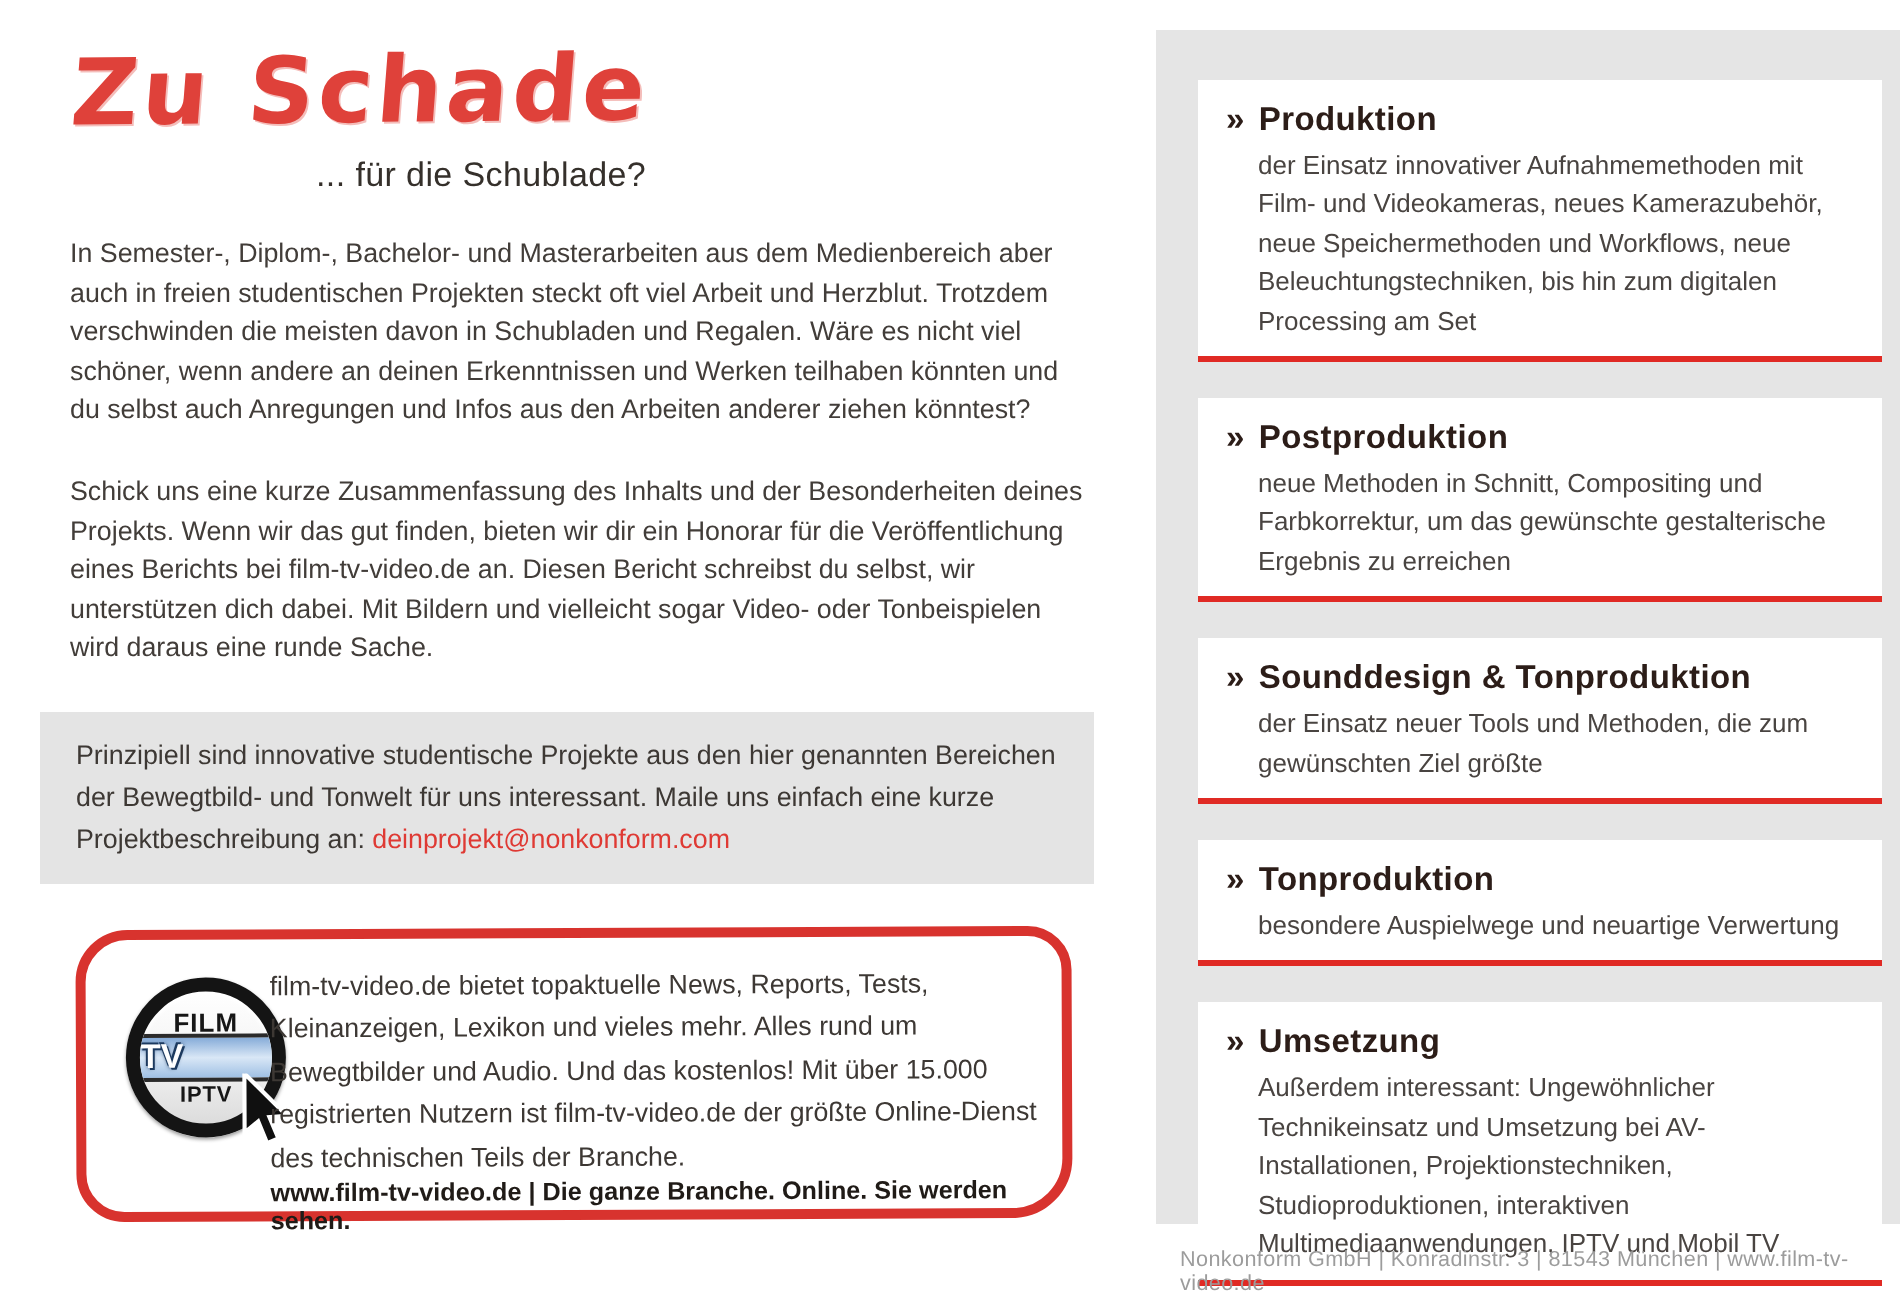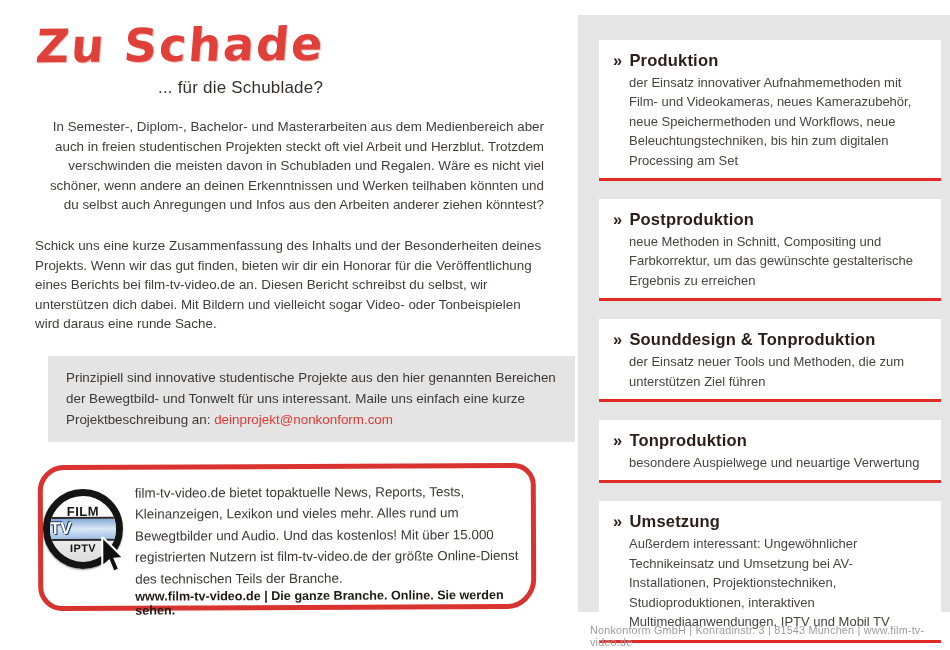--- a/index.html
+++ b/index.html
@@ -19,46 +19,46 @@
     white-space:nowrap;
   }
   .subtitle {
     position:absolute; left:120px; top:78px;
     font-size:17px; color:#35302b; letter-spacing:0.2px;margin-left:38px;
   }
   .para {
     position:absolute; left:35px; width:509px;
     font-size:13.4px; line-height:19.6px; color:#423d39;
   }
-  .para-1 { top:117px;text-align:right; }
+  .para-1 { top:117px; }
   .para-2 { top:236px; }
 
   .gray-box {
     position:absolute; left:20px; top:356px; width:527px;
     background:#e4e4e4; padding:11px 18px 12px 18px;
-    font-size:13.4px; line-height:21px; color:#3d3834;margin-left:28px;
+    font-size:13.4px; line-height:21px; color:#3d3834;
   }
   .email-link { color:#df3a34; text-decoration:none; cursor:pointer; }
 
   .promo-box {
     position:absolute; left:38px; top:464px; width:498px; height:146px;
     border:5px solid #d8332e; border-radius:26px 22px 30px 24px;
     background:#fff; transform:rotate(-0.25deg);
   }
   .promo-text {
     position:absolute; left:92px; top:13px; width:392px;
     font-size:13.4px; line-height:21.4px; color:#3d3834;
   }
   .promo-tagline {
     position:absolute; left:92px; top:120px; width:400px;
     font-size:12.6px; font-weight:bold; color:#201b17;
   }
 
   
-  .logo { position:absolute; left:0; top:19px; width:82px; height:82px; }
+  .logo { position:absolute; left:20px; top:19px; width:82px; height:82px; }
   .logo-circle {
     position:absolute; left:0; top:0; width:80px; height:80px;
     border-radius:50%; border:7px solid #141414;
     background:linear-gradient(180deg,#ffffff 0%,#f2f2f2 55%,#dcdcdc 100%);
     box-shadow:inset 0 2px 2px rgba(255,255,255,0.9), 0 1px 2px rgba(0,0,0,0.4);
     overflow:hidden;
   }
   .logo-film {
     position:absolute; top:8px; left:0; width:100%; text-align:center;
     font-size:13px; font-weight:bold; letter-spacing:0.5px; color:#161616;
@@ -137,21 +137,21 @@
       <div class="card-desc">der Einsatz innovativer Aufnahmemethoden mit Film- und Videokameras, neues Kamerazubehör, neue Speichermethoden und Workflows, neue Beleuchtungstechniken, bis hin zum digitalen Processing am Set</div>
     </div>
 
     <div class="card">
       <div class="card-heading"><span class="bullet">»</span><span>Postproduktion</span></div>
       <div class="card-desc">neue Methoden in Schnitt, Compositing und Farbkorrektur, um das gewünschte gestalterische Ergebnis zu erreichen</div>
     </div>
 
     <div class="card">
       <div class="card-heading"><span class="bullet">»</span><span>Sounddesign &amp; Tonproduktion</span></div>
-      <div class="card-desc">der Einsatz neuer Tools und Methoden, die zum unterstützen Ziel führen</div>
+      <div class="card-desc">der Einsatz neuer Tools und Methoden, die zum gewünschten Ziel größte</div>
     </div>
 
     <div class="card">
       <div class="card-heading"><span class="bullet">»</span><span>Tonproduktion</span></div>
       <div class="card-desc">besondere Auspielwege und neuartige Verwertung</div>
     </div>
 
     <div class="card">
       <div class="card-heading"><span class="bullet">»</span><span>Umsetzung</span></div>
       <div class="card-desc">Außerdem interessant: Ungewöhnlicher Technikeinsatz und Umsetzung bei AV-Installationen, Projektionstechniken, Studioproduktionen, interaktiven Multimediaanwendungen, IPTV und Mobil TV</div>

